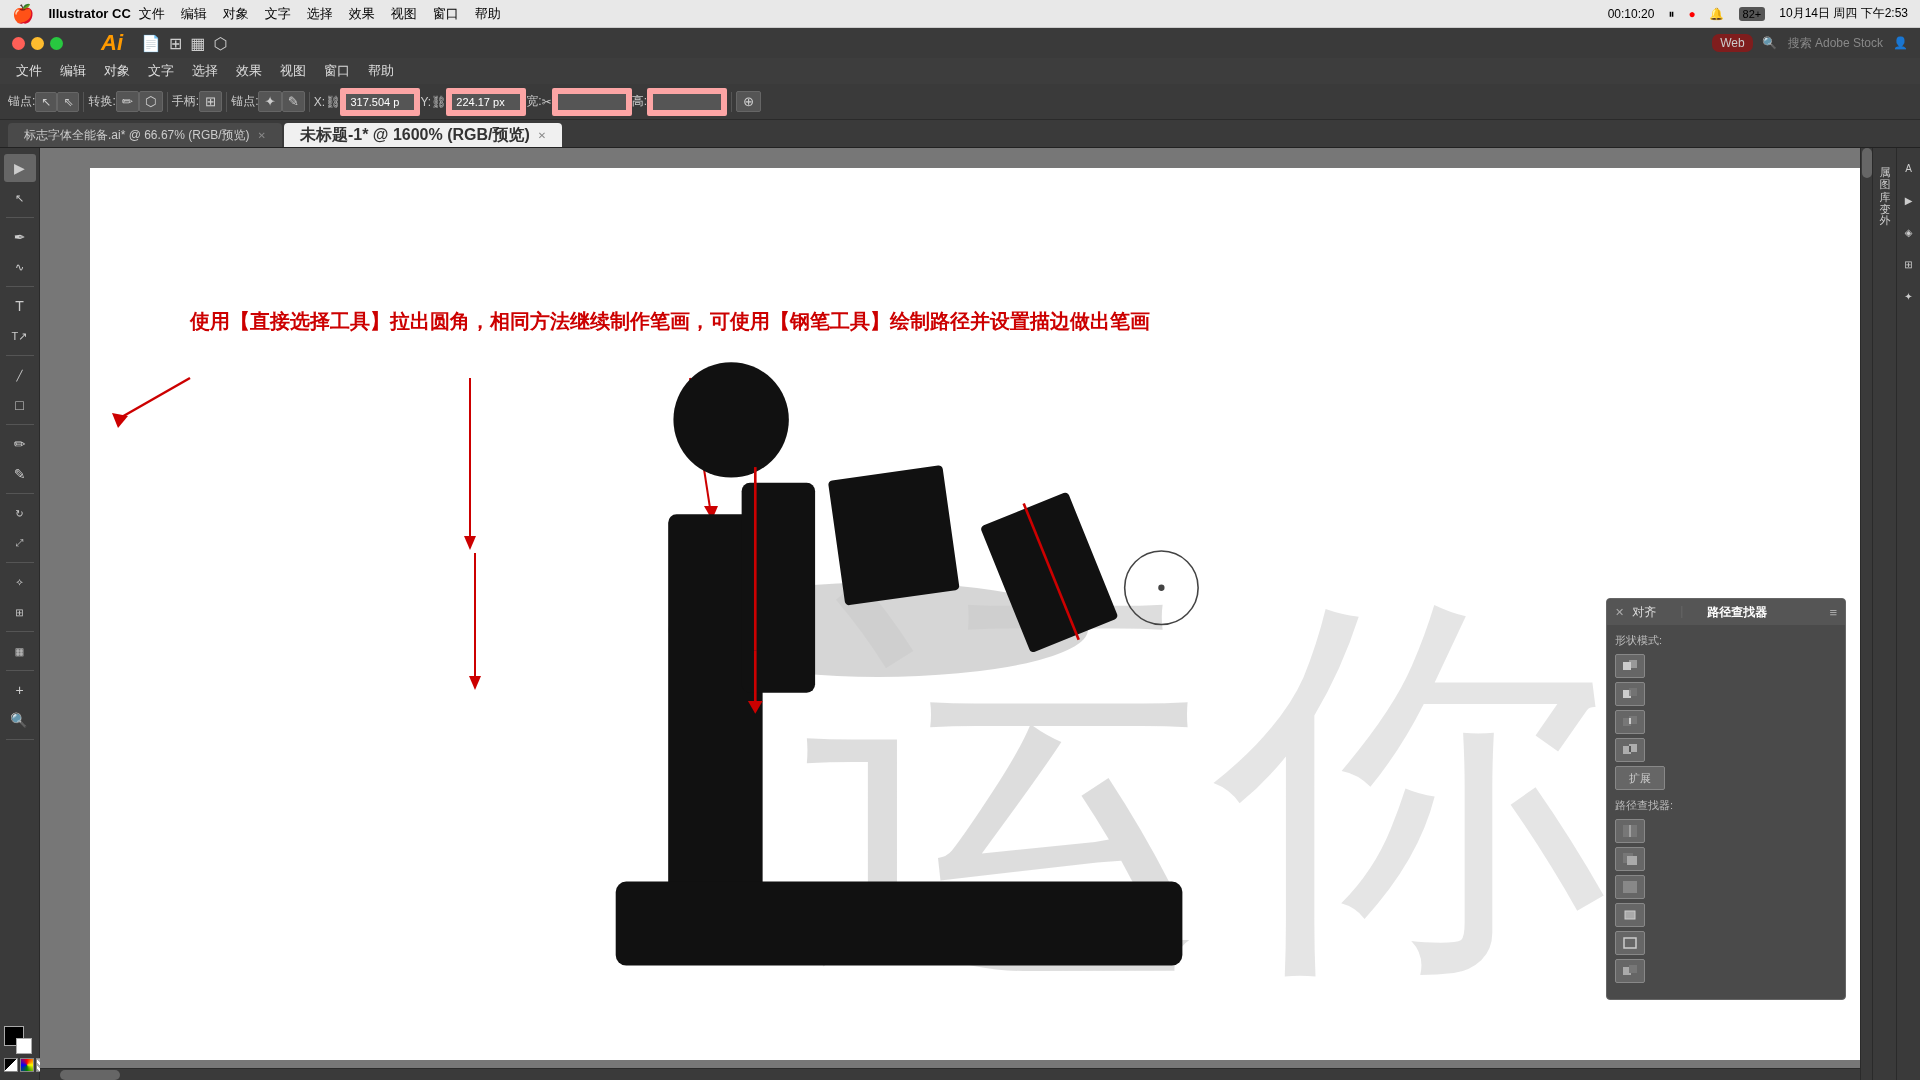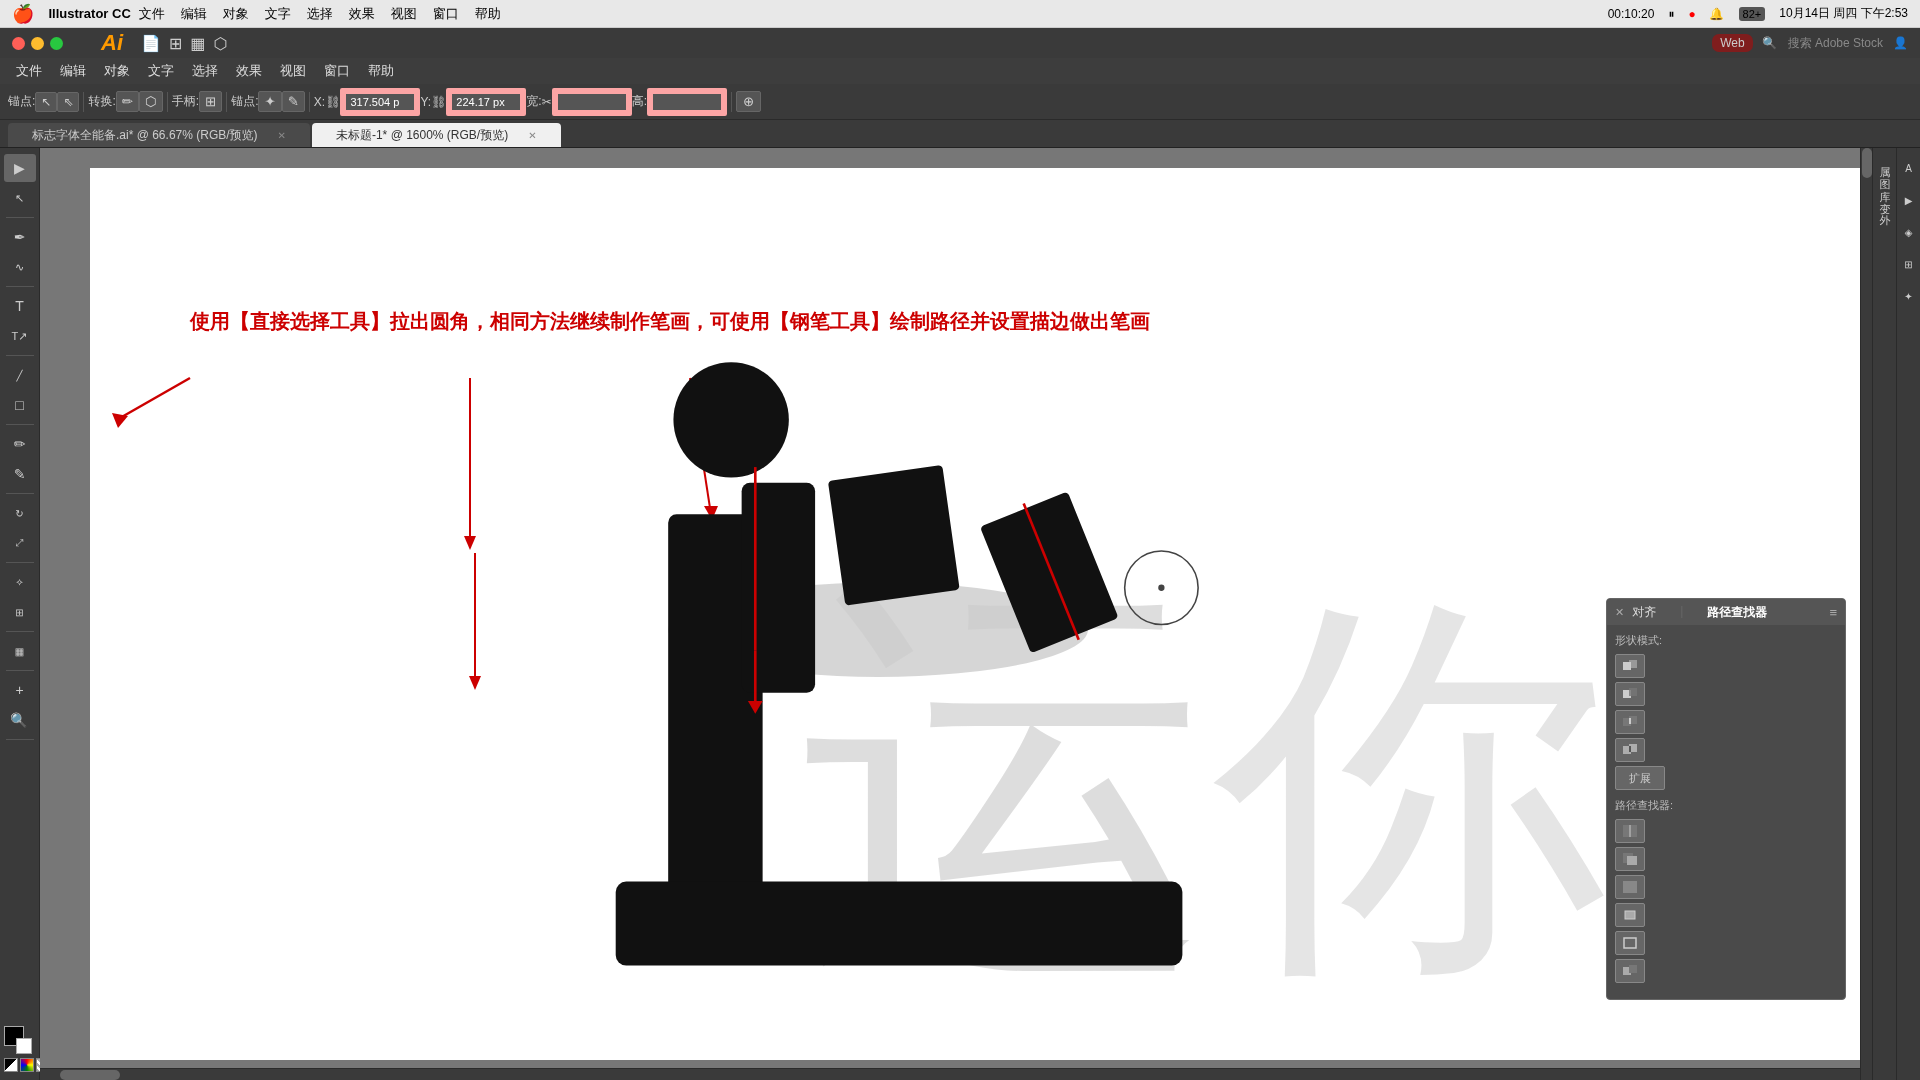--- a/index.html
+++ b/index.html
@@ -47,22 +47,22 @@
     #toolbar .tool-input { background: #555; border: 6px solid #fca5a5; color: #fff; font-size: 11px; padding: 2px 4px; width: 80px; border-radius: 2px; }
     #toolbar .separator { width: 1px; height: 20px; background: #555; margin: 0 4px; }
 
     
     #tabs {
       width: 100%; height: 28px; background: #3a3a3a;
       display: flex; align-items: flex-end; padding: 0 8px;
       border-bottom: 1px solid #222;
     }
     .tab {
-      height: 24px; padding: 0 24px; background: #4a4a4a; color: #ccc;
-      font-size: 12px; display: flex; align-items: center; gap: 20px;
+      height: 24px; padding: 0 16px; background: #4a4a4a; color: #ccc;
+      font-size: 12px; display: flex; align-items: center; gap: 8px;
       border-radius: 4px 4px 0 0; cursor: pointer; margin-right: 2px;
     }
     .tab.active { background: #f0f0f0; color: #333; }
     .tab .close-btn { color: #888; font-size: 10px; cursor: pointer; }
 
     
     #main-layout {
       width: 100%; height: calc(1080px - 28px - 30px - 26px - 36px - 28px);
       display: flex;
     }
@@ -253,21 +253,21 @@
   <div class="separator"></div>
   <button style="background:#555; border:1px solid #666; color:#ccc; padding:2px 6px; border-radius:2px; cursor:pointer;">⊕</button>
 </div>
 
 <div id="tabs">
   <div class="tab">
     <span style="font-size:12px;">标志字体全能备.ai* @ 66.67% (RGB/预览)</span>
     <span class="close-btn">✕</span>
   </div>
   <div class="tab active">
-    <span style="font-size:12px;">未标题-1* @ 1600% (RGB/预览)</span>
+    <span style="font-size:16px;font-weight:bold;">未标题-1* @ 1600% (RGB/预览)</span>
     <span class="close-btn">✕</span>
   </div>
 </div>
 
 <div id="main-layout">
 
   <div id="left-tools">
     <div class="tool-btn active">▶</div>
     <div class="tool-btn" style="font-size:11px;">↖</div>
     <div class="tool-separator"></div>

